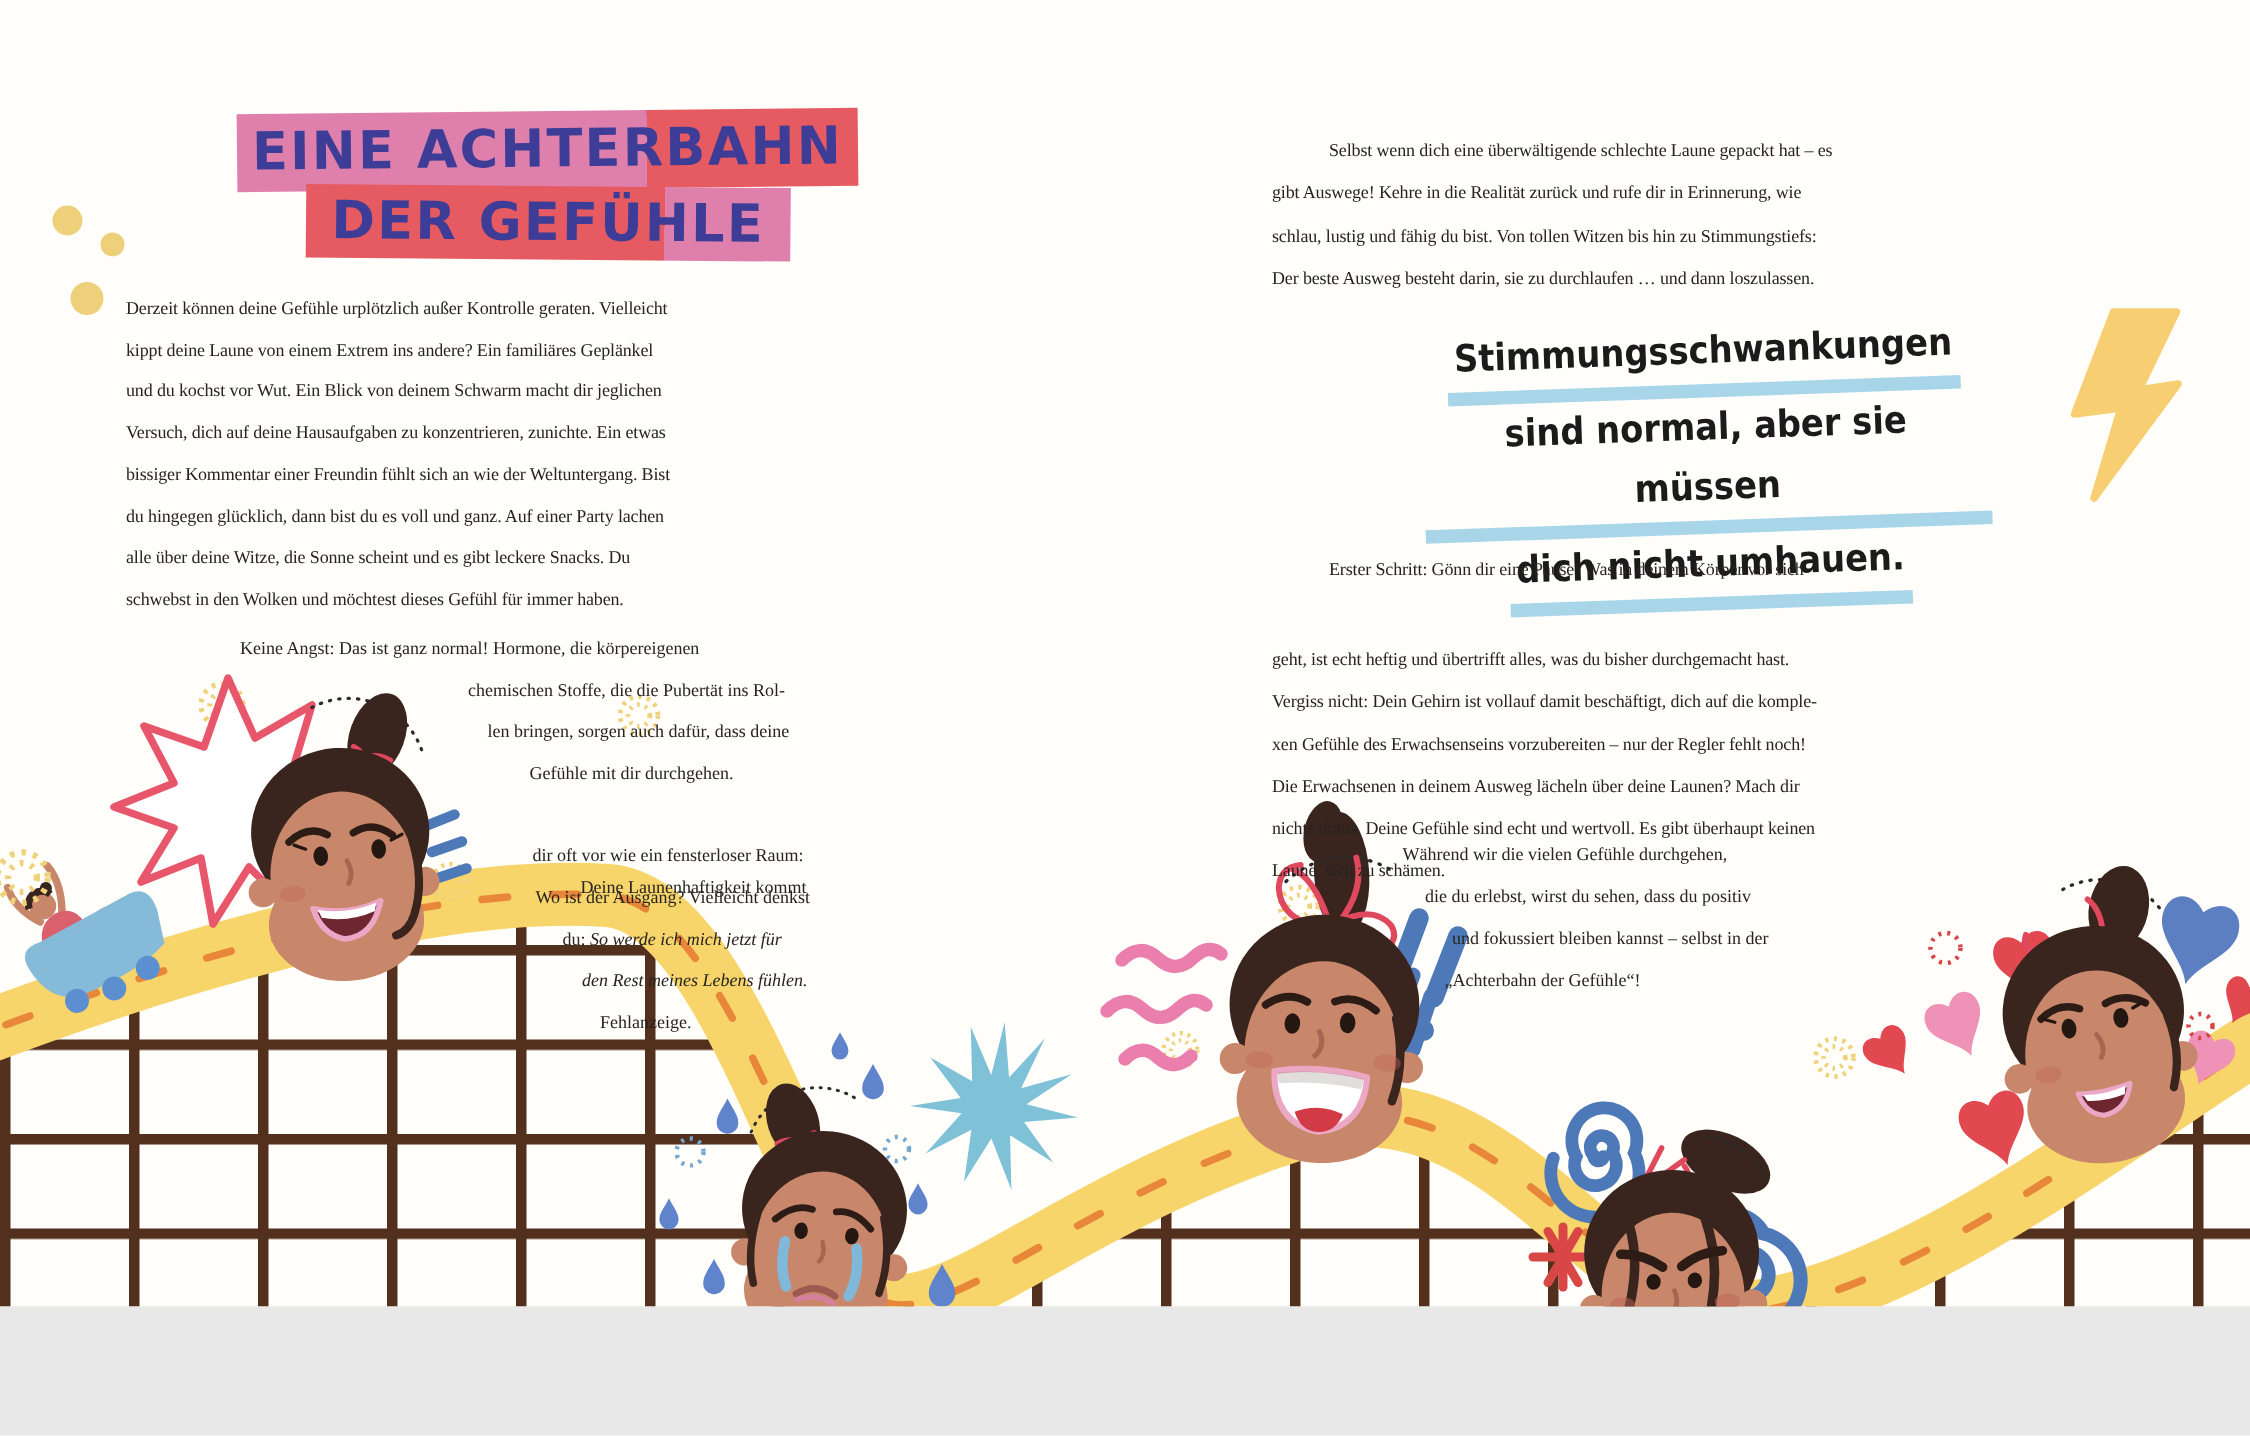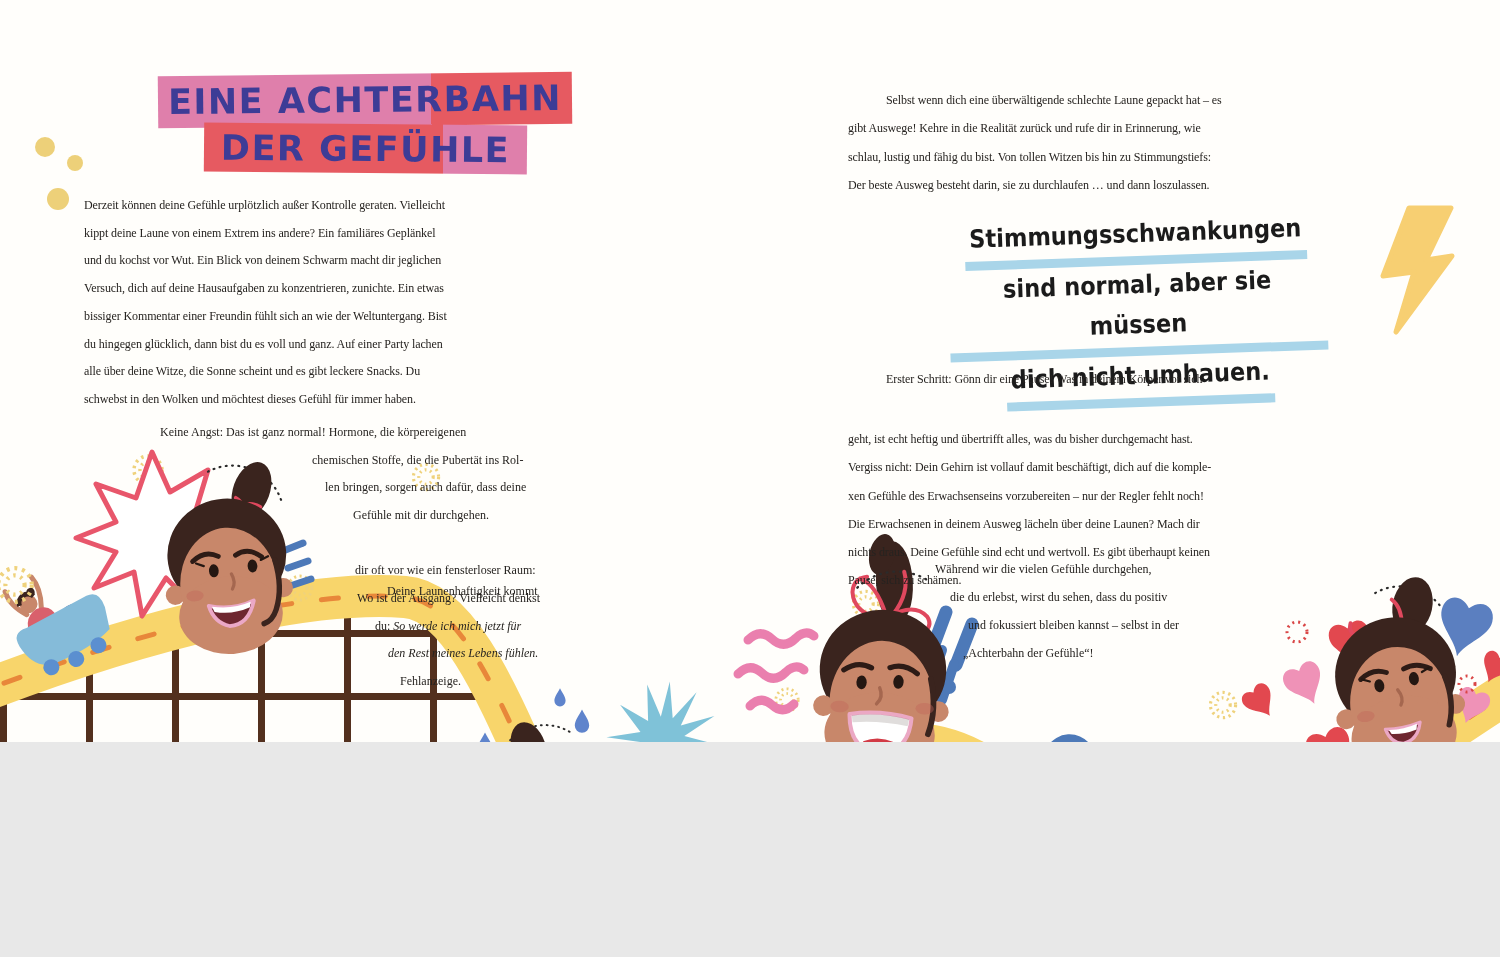--- a/index.html
+++ b/index.html
@@ -1,16 +1,16 @@
 <!DOCTYPE html>
 <html><head>
 <meta charset="utf-8">
 <style>
   html,body{margin:0;padding:0;background:#e8e8e8;}
-  #page{position:relative;width:1500px;height:742px;background:#fffefb;overflow:hidden;
+  #page{position:relative;width:1500px;height:871px;background:#fffefb;overflow:hidden;
         font-family:"Liberation Serif", serif;color:#262320;}
   #art{position:absolute;left:0;top:0;z-index:1;}
   .txt{position:absolute;z-index:5;}
   .bodyline{white-space:nowrap;font-size:12px;line-height:27.7px;letter-spacing:-0.1px;}
   .abs{position:absolute;white-space:nowrap;font-size:12px;}
   .it{font-style:italic;}
   .indent{text-indent:38px;}
   
   .titlebox{position:absolute;display:flex;align-items:center;justify-content:center;
             font-family:"DejaVu Sans", sans-serif;font-weight:800;color:#3d3c96;
@@ -321,21 +321,21 @@
   <div><span class="ql">dich nicht umhauen.</span></div>
 </div>
 
 <div class="txt" style="left:848px;top:365px;">
   <div class="bodyline indent" style="line-height:28.2px;">Erster Schritt: Gönn dir eine Pause! Was in deinem Körper vor sich</div>
   <div class="bodyline" style="line-height:28.2px;margin-top:32px;">geht, ist echt heftig und übertrifft alles, was du bisher durchgemacht hast.</div>
   <div class="bodyline" style="line-height:28.2px;">Vergiss nicht: Dein Gehirn ist vollauf damit beschäftigt, dich auf die komple-</div>
   <div class="bodyline" style="line-height:28.2px;">xen Gefühle des Erwachsenseins vorzubereiten – nur der Regler fehlt noch!</div>
   <div class="bodyline" style="line-height:28.2px;">Die Erwachsenen in deinem Ausweg lächeln über deine Launen? Mach dir</div>
   <div class="bodyline" style="line-height:28.2px;">nichts draus. Deine Gefühle sind echt und wertvoll. Es gibt überhaupt keinen</div>
-  <div class="bodyline" style="line-height:28.2px;">Pause, sich zu schämen.</div>
+  <div class="bodyline" style="line-height:28.2px;">Laune, sich zu schämen.</div>
 </div>
 
 <div>
   <div class="abs txt" style="left:935px;top:562px;">Während wir die vielen Gefühle durchgehen,</div>
   <div class="abs txt" style="left:950px;top:590px;">die du erlebst, wirst du sehen, dass du positiv</div>
   <div class="abs txt" style="left:968px;top:618px;">und fokussiert bleiben kannst – selbst in der</div>
   <div class="abs txt" style="left:963px;top:646px;">„Achterbahn der Gefühle“!</div>
 </div>
 
 </div>

